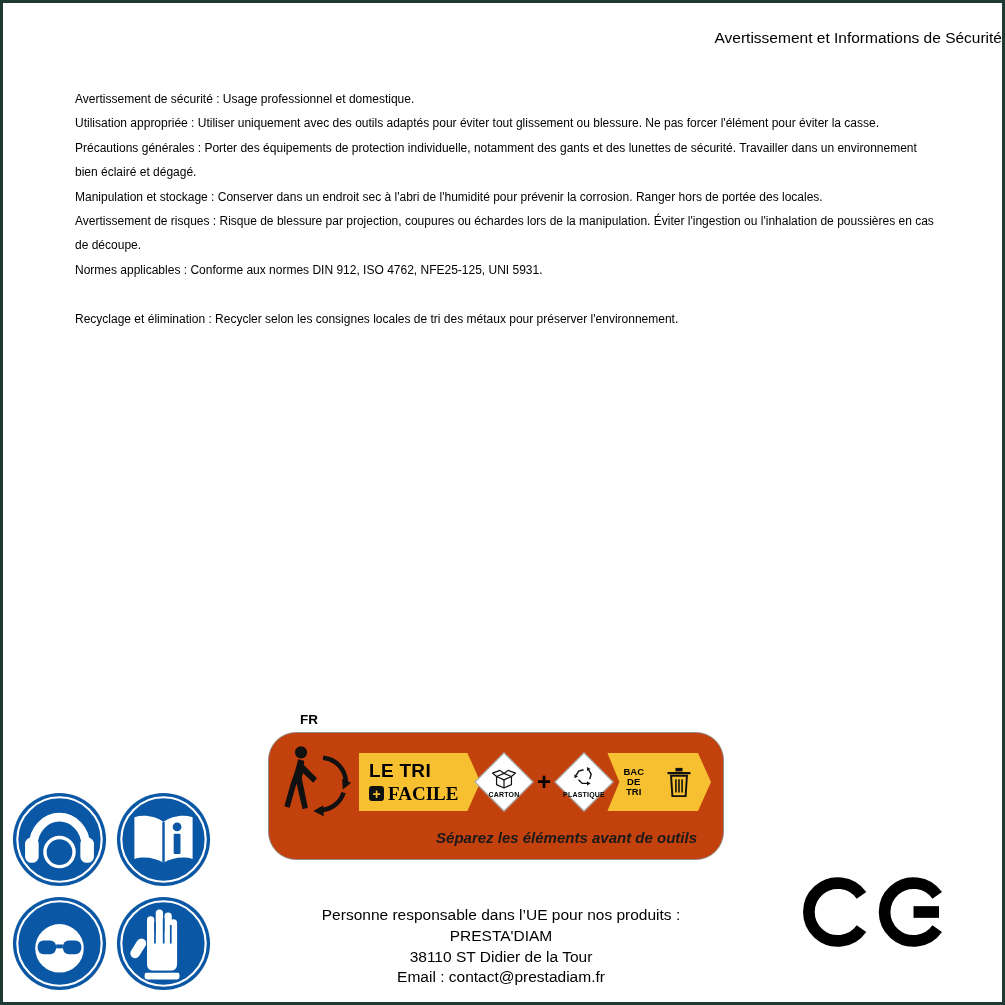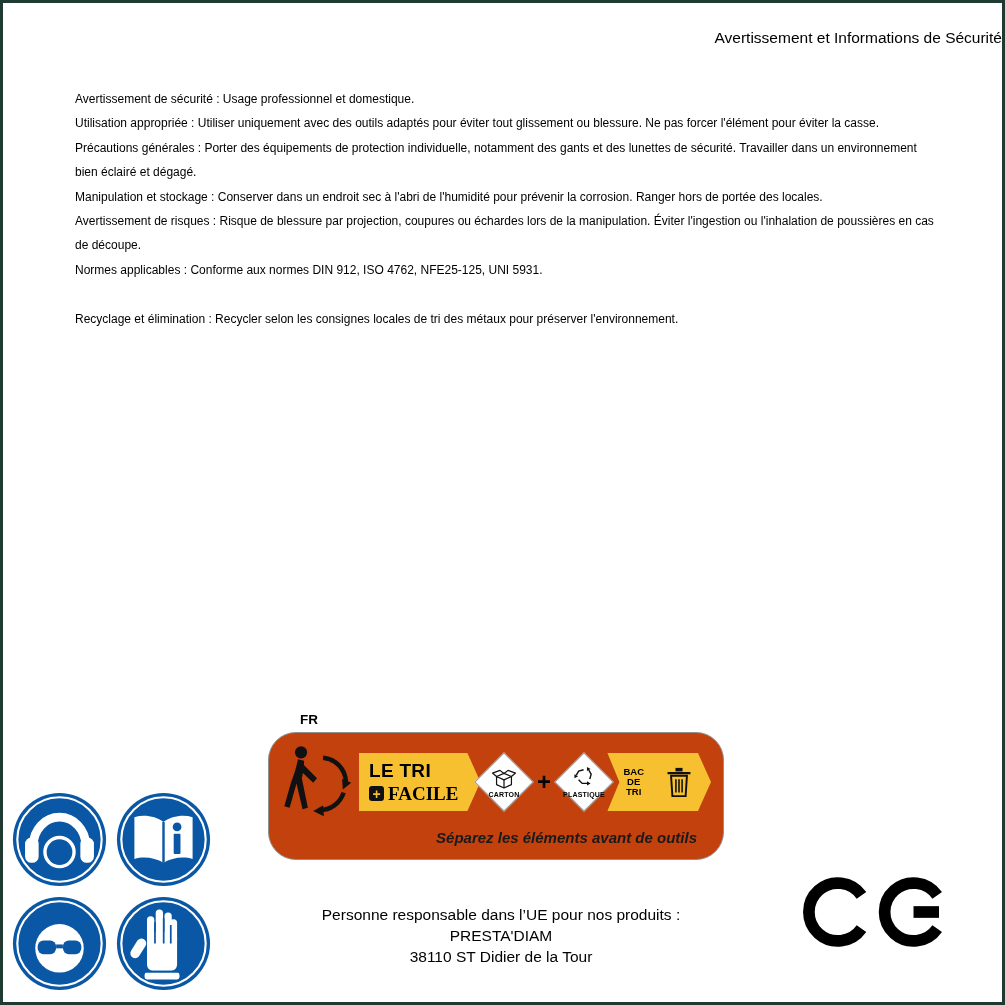--- a/index.html
+++ b/index.html
@@ -197,20 +197,21 @@
       </div>
     </div>
 
     <div class="tagline">Séparez les éléments avant de outils</div>
   </div>
 
   <div class="address">
     <div>Personne responsable dans l’UE pour nos produits :</div>
     <div>PRESTA'DIAM</div>
     <div>38110 ST Didier de la Tour</div>
+    <div>Email : contact@prestadiam.fr</div>
   </div>
 
   <div class="ce-mark">
     <svg viewBox="0 0 215 104">
       <path d="M86.4 27.9 A42 42 0 1 0 86.4 76.1" fill="none" stroke="#000" stroke-width="17"></path>
       <path d="M196.4 27.9 A42 42 0 1 0 196.4 76.1" fill="none" stroke="#000" stroke-width="17"></path>
       <path d="M162 52 H199" stroke="#000" stroke-width="17"></path>
     </svg>
   </div>
 

